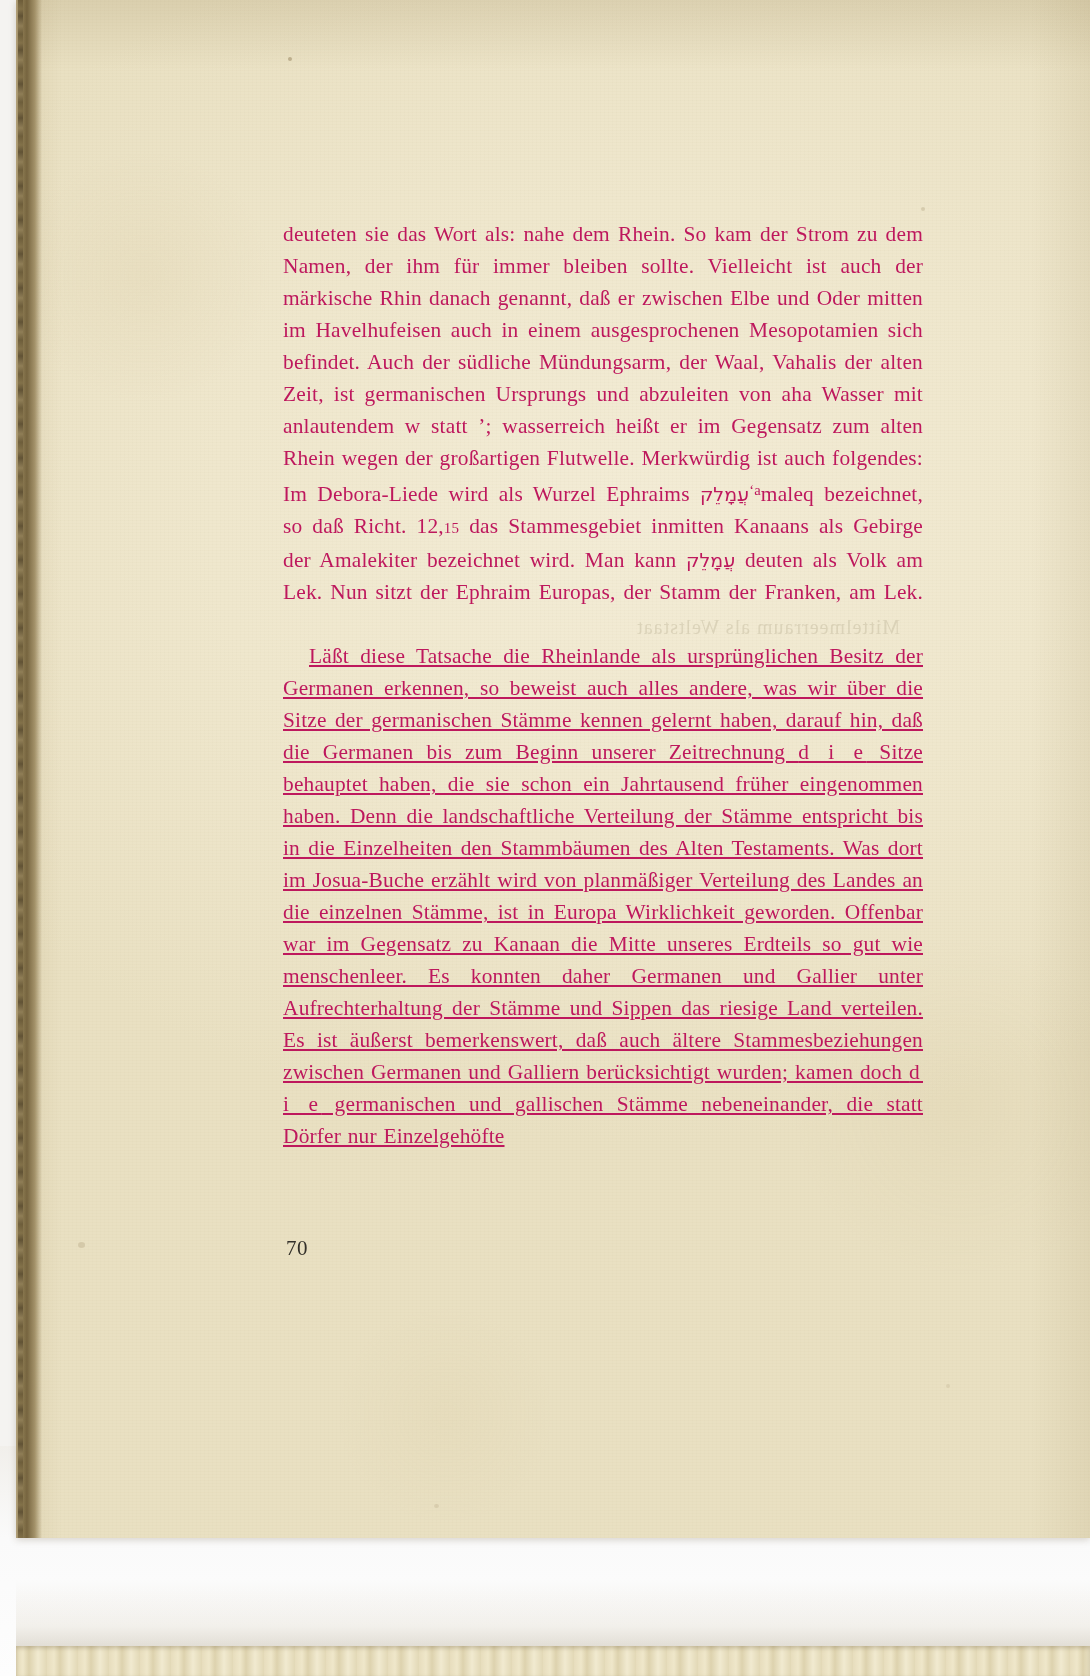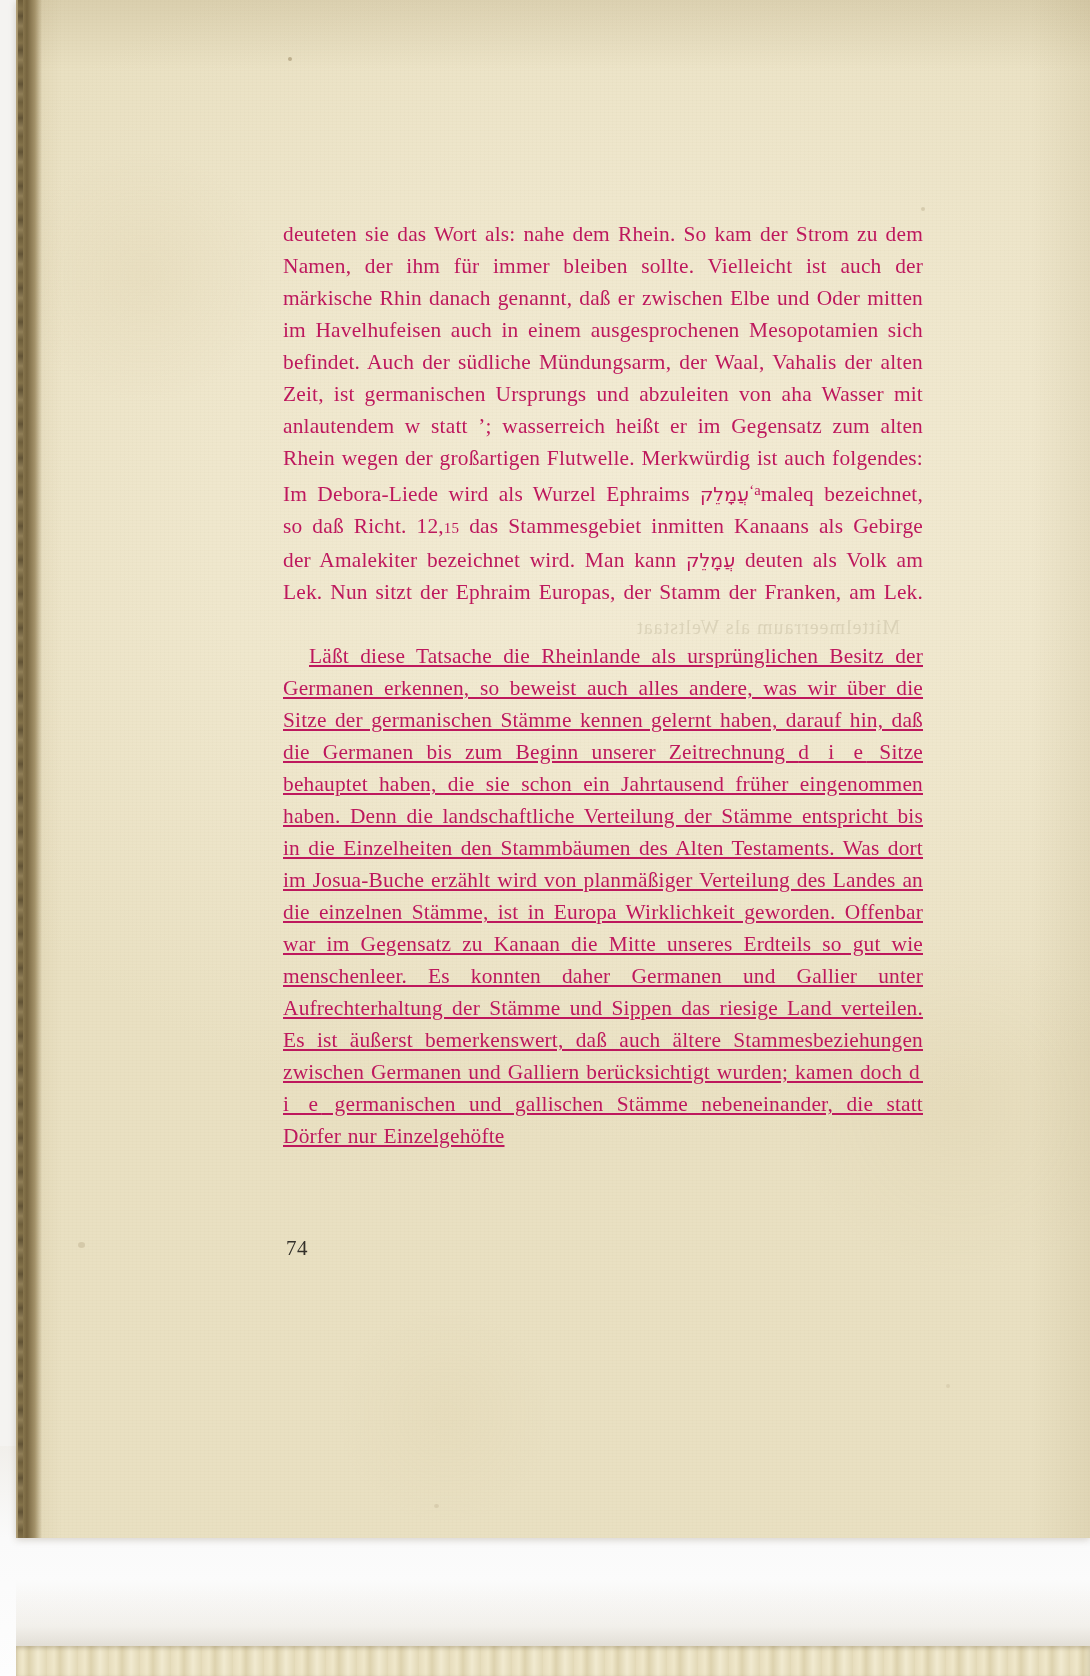--- a/index.html
+++ b/index.html
@@ -188,15 +188,15 @@
 <div class="bleed">Mittelmeerraum als Weltstaat</div>
 
 <div class="textblock">
 
   <p class="para1"><span>deuteten sie das Wort als: nahe dem Rhein.  So kam der Strom zu dem Namen, der ihm für immer bleiben sollte. Vielleicht ist auch der märkische Rhin danach genannt, daß er zwischen Elbe und Oder mitten im Havelhufeisen auch in einem ausgesprochenen Mesopotamien sich befindet.  Auch der südliche Mündungsarm,  der Waal, Vahalis der alten Zeit, ist germanischen Ursprungs und abzuleiten von aha Wasser mit anlautendem w statt ’; wasserreich heißt er im Gegensatz zum alten Rhein wegen der großartigen Flutwelle. Merkwürdig ist auch folgendes: Im Debora-Liede wird als Wurzel Ephraims </span><span class="hebrew">עֲמָלֵק</span><span class="supa">‘a</span><span>maleq bezeichnet, so daß Richt. </span><span>12,</span><span class="vnum">15</span><span> das Stammesgebiet inmitten Kanaans als Gebirge der Amalekiter bezeichnet wird.  Man kann </span><span class="hebrew">עֲמָלֵק</span><span> deuten als Volk am Lek.  Nun sitzt der Ephraim Europas, der Stamm der Franken, am Lek.</span></p>
 
   <p class="indent"><span>Läßt diese Tatsache die Rheinlande als ursprünglichen Besitz der Germanen erkennen, so beweist auch alles andere, was wir über die Sitze der germanischen Stämme kennen gelernt haben, darauf hin, daß die Germanen bis zum Beginn unserer Zeitrechnung </span><span class="spaced">d i e</span><span> Sitze behauptet haben, die sie schon ein Jahrtausend früher eingenommen haben.  Denn die landschaftliche Verteilung der Stämme entspricht bis in die Einzelheiten den Stammbäumen des Alten Testaments. Was dort im Josua-Buche erzählt wird von planmäßiger Verteilung des Landes an die einzelnen Stämme, ist in Europa Wirklichkeit geworden.  Offenbar war im Gegensatz zu Kanaan die Mitte unseres Erdteils so gut wie menschenleer.  Es konnten daher Germanen und Gallier unter Aufrechterhaltung der Stämme und Sippen das riesige Land verteilen.  Es ist äußerst bemerkenswert, daß auch ältere Stammesbeziehungen zwischen Germanen und Galliern berücksichtigt wurden; kamen doch </span><span class="spaced">d i e</span><span> germanischen und gallischen Stämme nebeneinander, die statt Dörfer nur Einzelgehöfte</span></p>
 
 </div>
 
-<div class="folio">74</div>
+<div class="folio">70</div>
 
 <div class="deckle"></div>
 
 </body></html>

